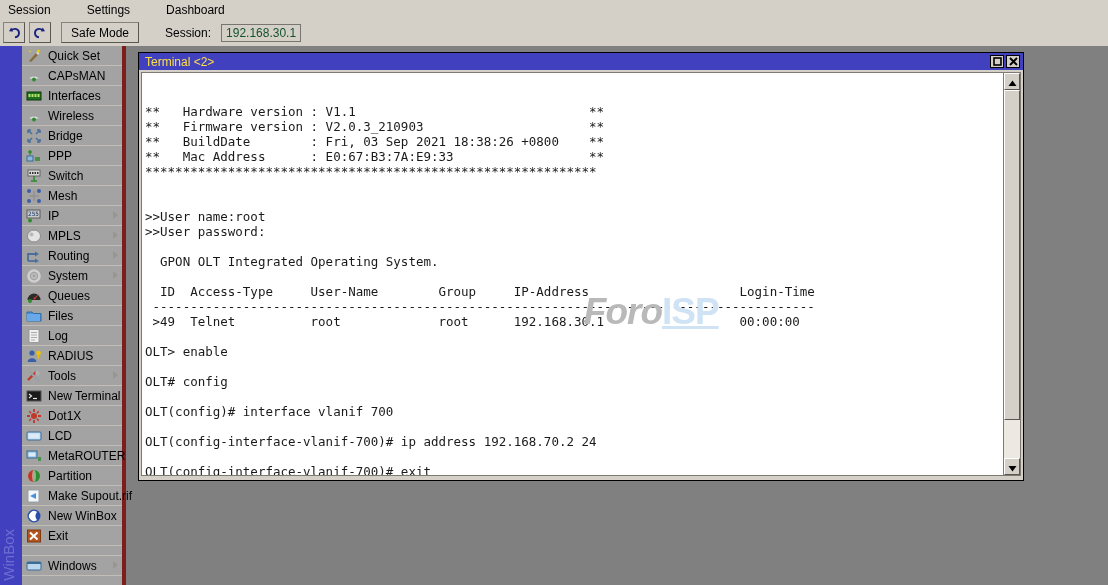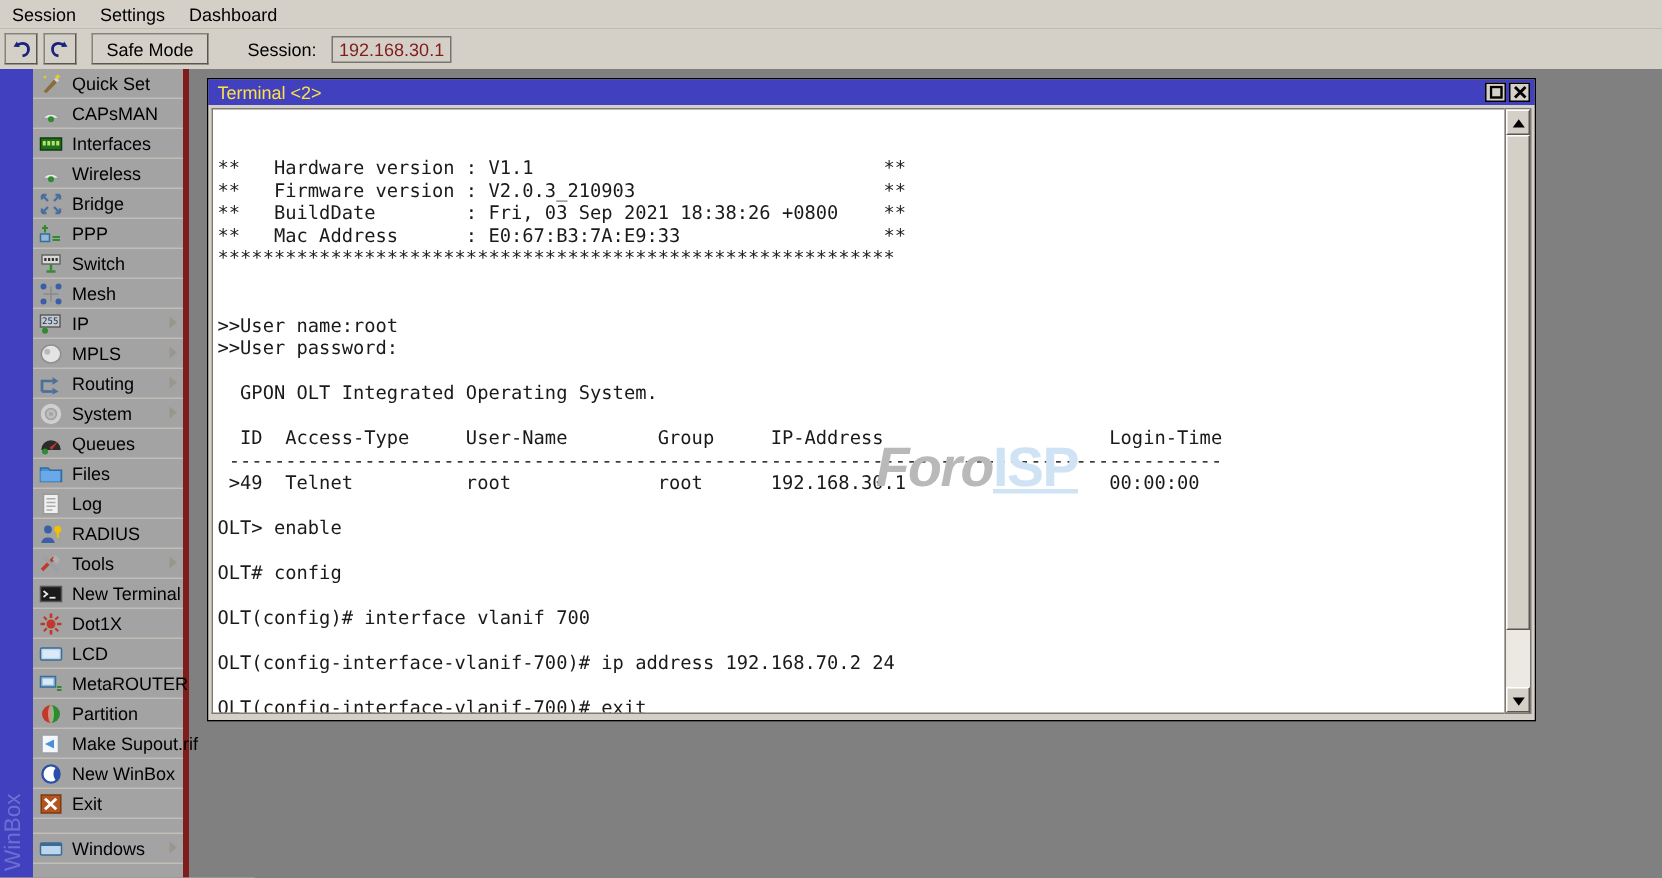--- a/index.html
+++ b/index.html
@@ -10,21 +10,21 @@
     background: #808080;
     font-family: "Liberation Sans", sans-serif;
   }
   #app { position: relative; width: 1108px; height: 585px; background: #808080; }
 
   
   .menubar {
     position: absolute; left: 0; top: 0; width: 1108px; height: 19px;
     background: #d4d0c8;
     display: flex; align-items: center;
-    font-size: 12px; color: #000;
+    font-size: 12px; color: #000; gap: 20px;
   }
   .menubar .mi { padding: 1px 8px; cursor: default; white-space: nowrap; }
 
   
   .toolbar {
     position: absolute; left: 0; top: 19px; width: 1108px; height: 27px;
     background: #d4d0c8;
     display: flex; align-items: center; gap: 4px; padding-left: 3px;
   }
   .tbtn {
@@ -37,21 +37,21 @@
     height: 21px; min-width: 78px; padding: 0 8px; margin-left: 6px;
     background: #d4d0c8;
     border: 1px solid #86837c; border-right-color:#5a5750; border-bottom-color:#5a5750;
     display: flex; align-items: center; justify-content: center;
     font-size: 12px; color: #000;
   }
   .sess-label { margin-left: 22px; font-size: 12px; color:#000; }
   .sess-box {
     margin-left: 6px; height: 18px; padding: 0 4px;
     background: #d4d0c8; border: 1px solid #787470;
-    display: flex; align-items: center; font-size: 12px; color: #7f1d1d;
+    display: flex; align-items: center; font-size: 12px; color: #14532d;
   }
 
   
   .bluestrip {
     position: absolute; left: 0; top: 46px; width: 22px; height: 539px;
     background: #4140bf;
   }
   .bluestrip .vtext {
     position: absolute; left: 0; bottom: 4px; width: 22px;
     writing-mode: vertical-rl; transform: rotate(180deg);

